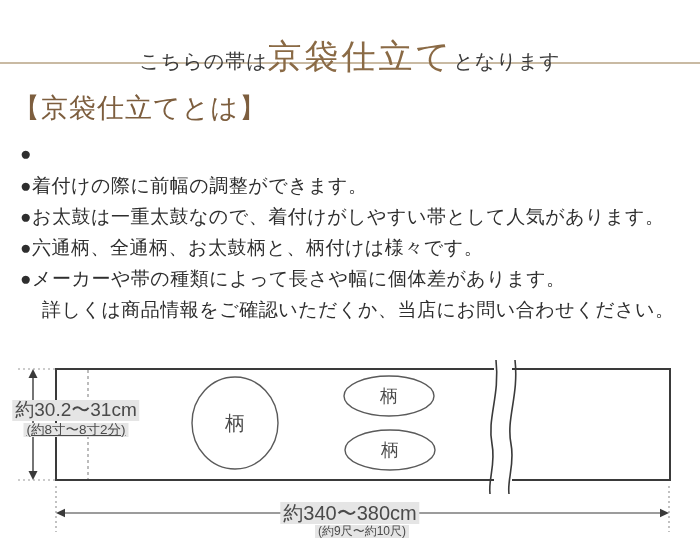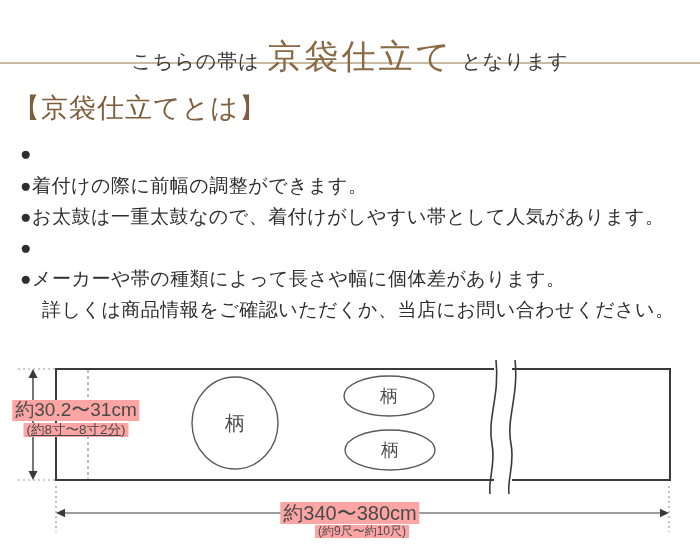--- a/index.html
+++ b/index.html
@@ -13,21 +13,20 @@
   }
   
   .title-banner{
     box-sizing:border-box;
     height:64px;
     padding-top:14px;
     border-bottom:2px solid #c9baa3;
     display:flex;
     justify-content:center;
     align-items:baseline;
-    gap:8px;
     white-space:nowrap;
   }
   .title-plain{
     font-size:20px;
     color:#3a3a3a;
     letter-spacing:1px;
   }
   .title-accent{
     font-size:34px;
     color:#8a6a45;
@@ -58,21 +57,21 @@
     position:relative;
     width:700px;
     height:210px;
     margin-top:30px;
     font-family:"Liberation Sans","DejaVu Sans",sans-serif;
   }
   .diagram svg{position:absolute;left:0;top:0;}
   .dim-label{
     position:absolute;
     transform:translateX(-50%);
-    background:#fca5a5;
+    background:#e5e5e5;
     color:#4a4a4a;
     white-space:nowrap;
     line-height:1.1;
     padding:0 3px;
   }
   .dim-main-left{left:76px;top:44px;font-size:19px;}
   .dim-sub-left{left:76px;top:67px;font-size:13.5px;text-decoration:underline;}
   .dim-main-bottom{left:350px;top:146px;font-size:20px;}
   .dim-sub-bottom{left:362px;top:169px;font-size:12px;}
   .pattern-label{
@@ -103,20 +102,21 @@
   <div class="bullet-row">
     <span class="bullet-marker">●</span>
     <span>着付けの際に前幅の調整ができます。</span>
   </div>
   <div class="bullet-row">
     <span class="bullet-marker">●</span>
     <span>お太鼓は一重太鼓なので、着付けがしやすい帯として人気があります。</span>
   </div>
   <div class="bullet-row">
     <span class="bullet-marker">●</span>
+    <span>六通柄、全通柄、お太鼓柄と、柄付けは様々です。</span>
   </div>
   <div class="bullet-row">
     <span class="bullet-marker">●</span>
     <span>メーカーや帯の種類によって長さや幅に個体差があります。</span>
   </div>
   <div class="bullet-note">詳しくは商品情報をご確認いただくか、当店にお問い合わせください。</div>
 </div>
 
 <div class="diagram">
   <svg width="700" height="210" viewBox="0 0 700 210">

